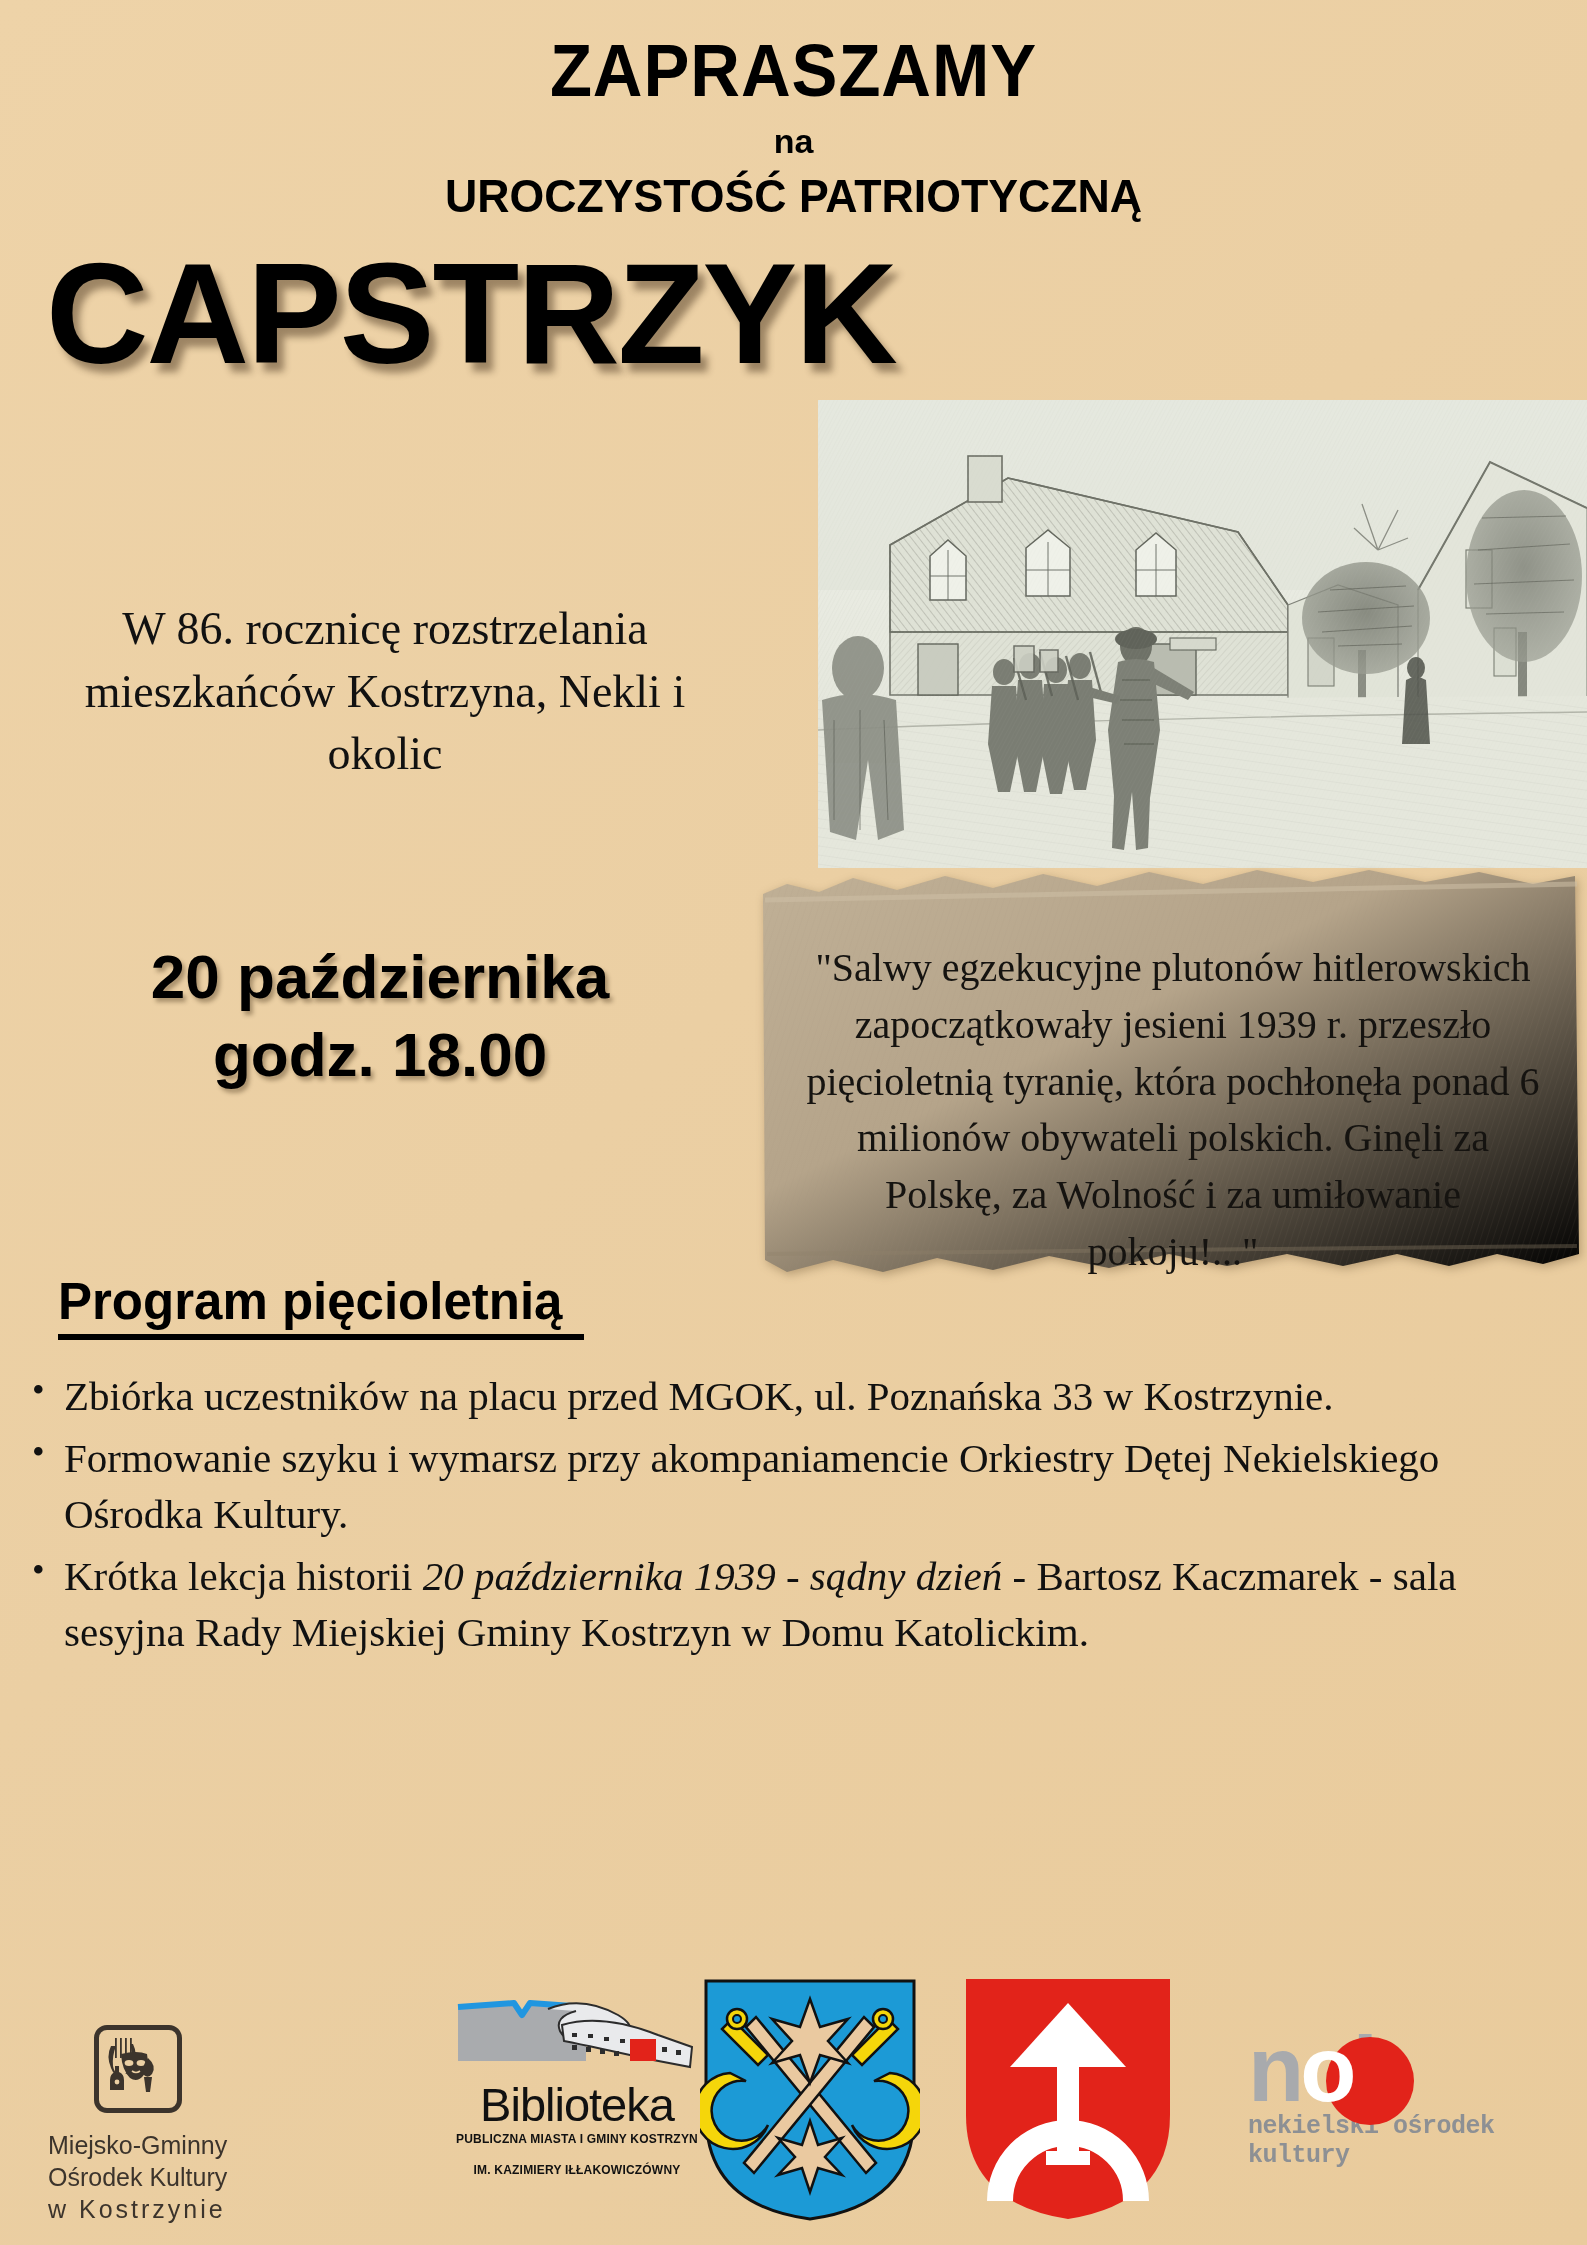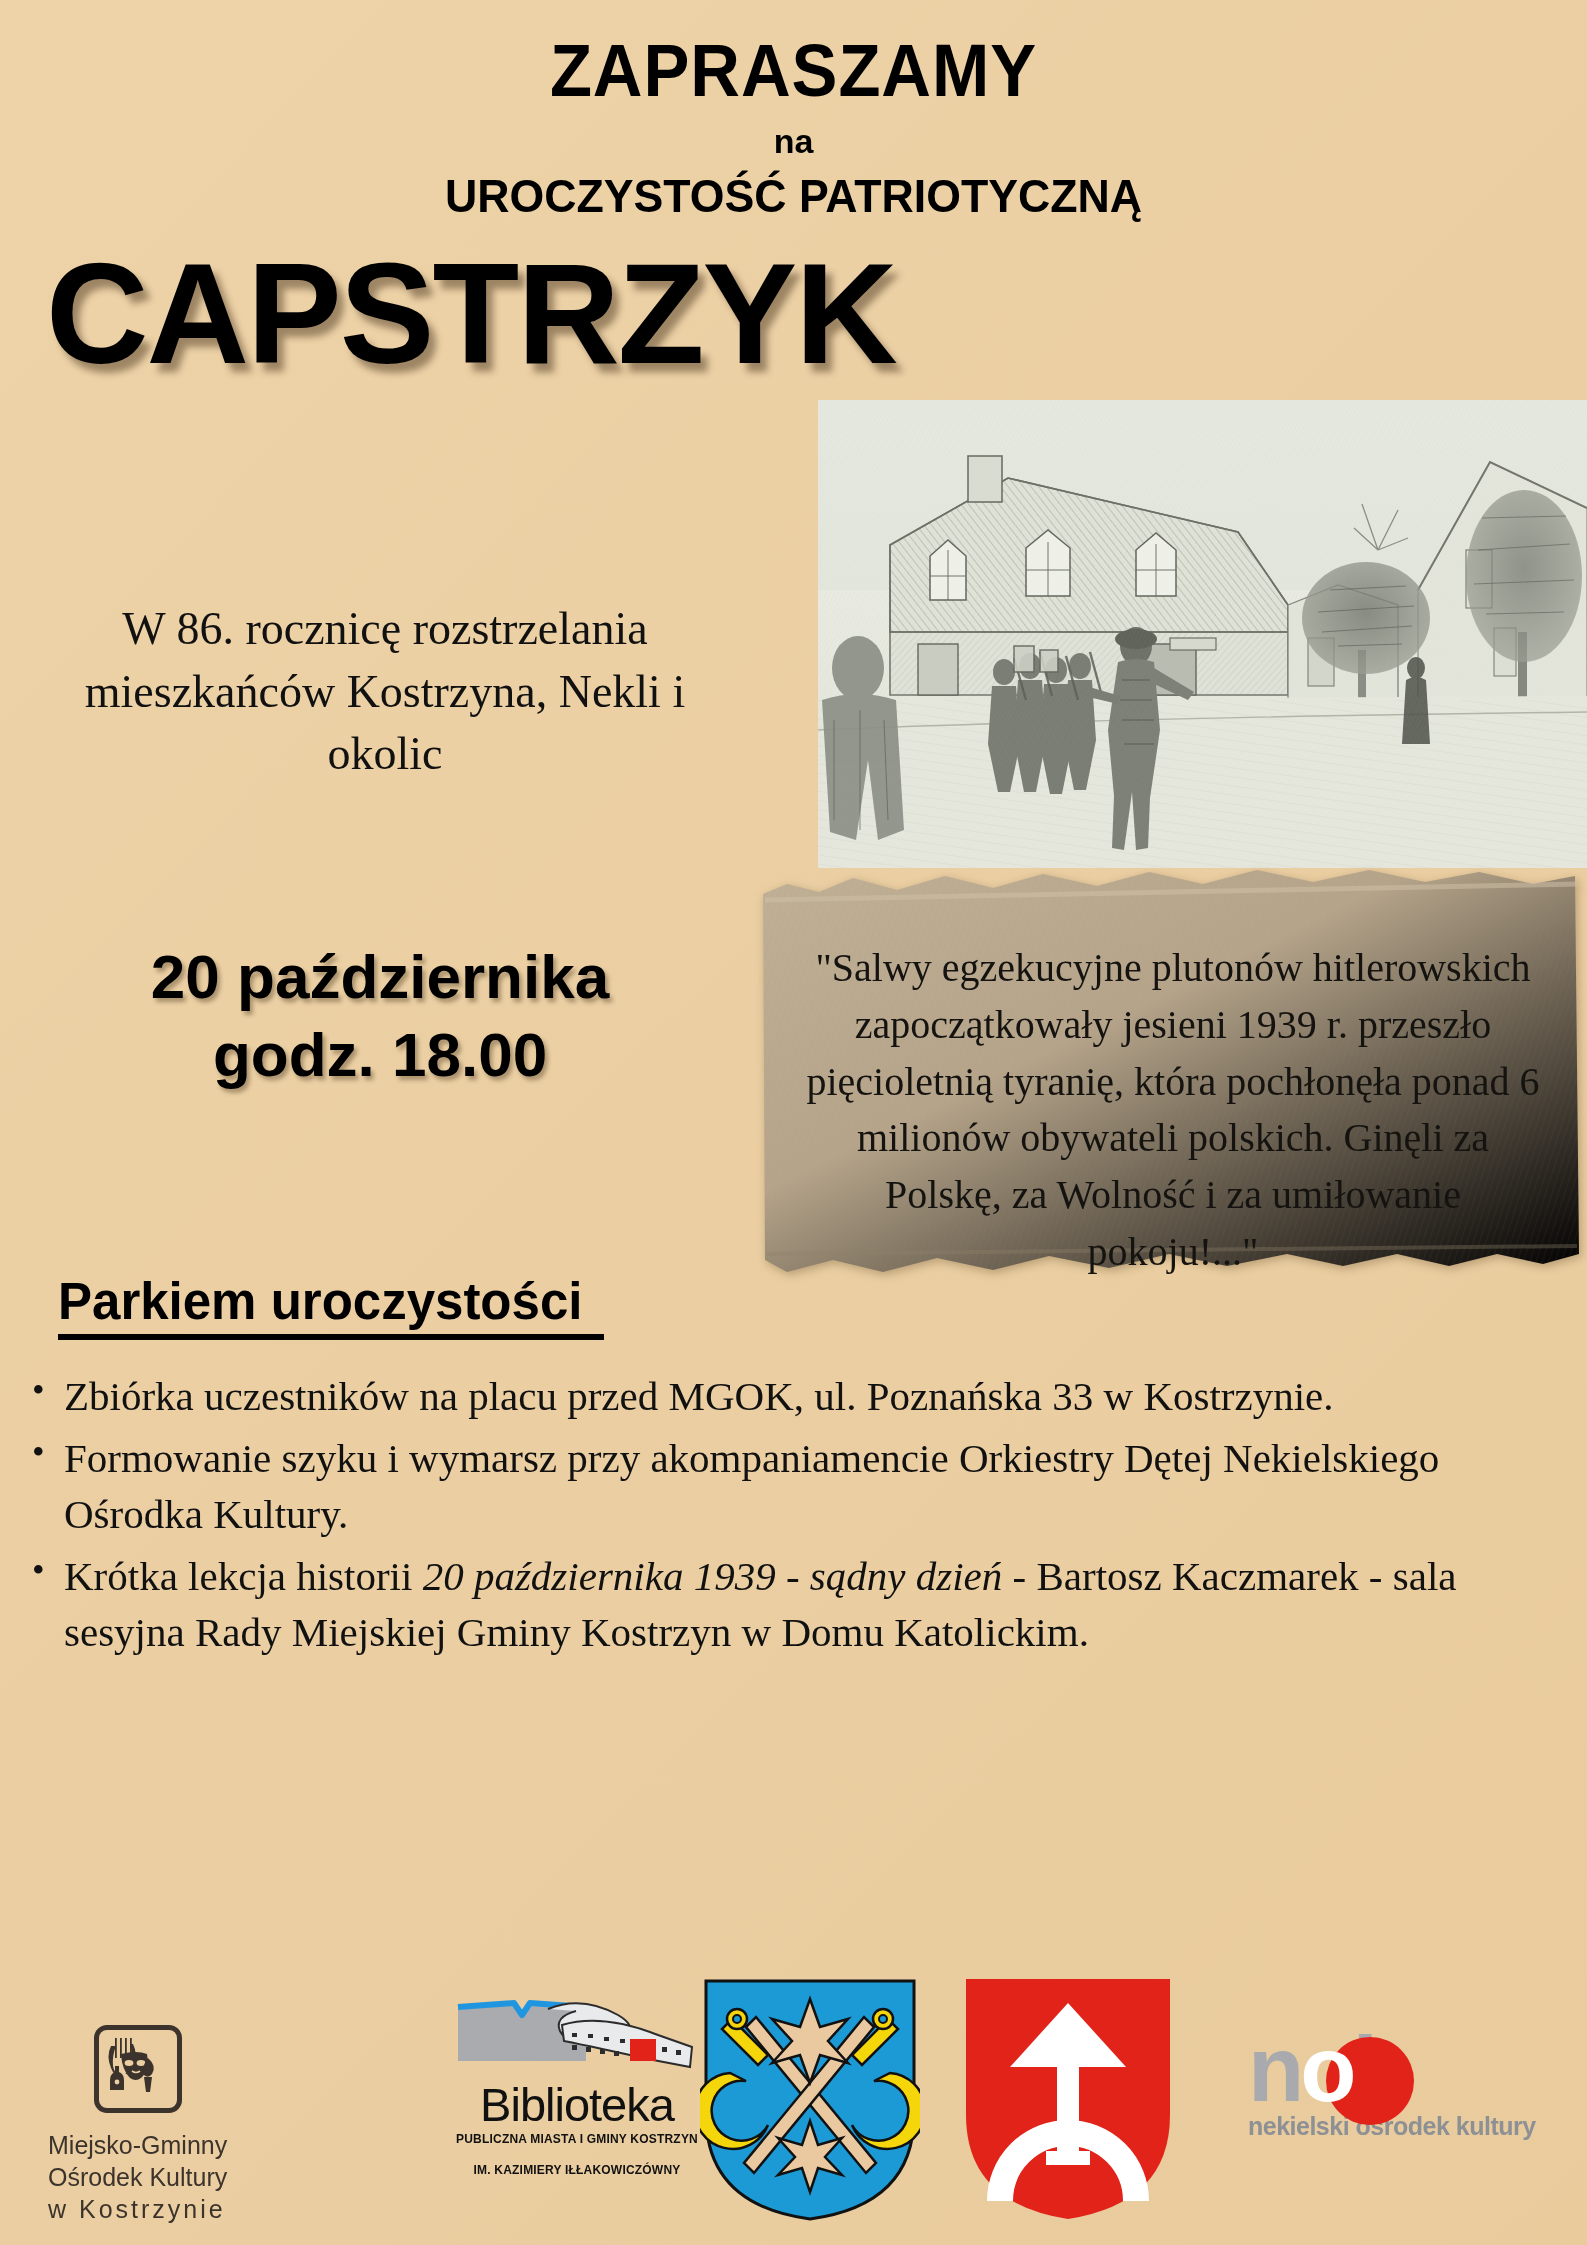--- a/index.html
+++ b/index.html
@@ -271,21 +271,21 @@
     position: absolute;
     left: 78px;
     top: 8px;
     width: 88px;
     height: 88px;
     border-radius: 50%;
     background: #e2231a;
     z-index: 1;
   }
   .nok-sub {
-    font-family: Liberation Sans, sans-serif;
+    font-family: Liberation Mono, monospace;
     font-weight: bold;
     font-size: 25px;
     color: #8d9094;
     letter-spacing: -0.5px;
     margin-top: 2px;
   }
 </style>
 </head>
 <body>
 
@@ -466,21 +466,21 @@
                L822 392 L786 402 L740 392 L692 404 L640 392 L586 404 L530 392 L470 404 L412 392 L352 406 L292 394 L236 408 L180 396 L126 410 L76 398 L30 410 L8 398 Z" fill="url(#kraft)"></path>
       <path d="M6 32 L30 22 L62 30 L96 16 L140 28 L188 14 L236 26 L286 12 L340 24 L392 10 L446 22 L500 8 L556 20 L612 8 L668 20 L722 10 L776 22 L818 14
                L822 392 L786 402 L740 392 L692 404 L640 392 L586 404 L530 392 L470 404 L412 392 L352 406 L292 394 L236 408 L180 396 L126 410 L76 398 L30 410 L8 398 Z" fill="url(#kgrain)" opacity="0.7"></path>
       <path d="M8 38 L820 22" stroke="#cdbfa6" stroke-width="5" opacity="0.55" fill="none"></path>
       <path d="M10 392 L820 384" stroke="#8f8069" stroke-width="4" opacity="0.35" fill="none"></path>
     </svg>
     <div class="quote-text">"Salwy egzekucyjne plutonów hitlerowskich zapoczątkowały jesieni 1939 r. przeszło pięcioletnią tyranię, która pochłonęła ponad 6 milionów obywateli polskich. Ginęli za Polskę, za Wolność i za umiłowanie pokoju!..."</div>
   </div>
 
   <div class="prog-head">
-    <span class="u">Parkiem uroczystości</span>
+    <span class="u">Program pięcioletnią</span>
   </div>
 
   <ul class="prog-list">
     <li>Zbiórka uczestników na placu przed MGOK, ul. Poznańska 33 w Kostrzynie.</li>
     <li>Formowanie szyku i wymarsz przy akompaniamencie Orkiestry Dętej Nekielskiego Ośrodka Kultury.</li>
     <li><span>Krótka lekcja historii </span><i>20 października 1939 - sądny dzień</i><span> - Bartosz Kaczmarek - sala sesyjna Rady Miejskiej Gminy Kostrzyn w Domu Katolickim.</span></li>
   </ul>
 
   <div class="logos">
 

